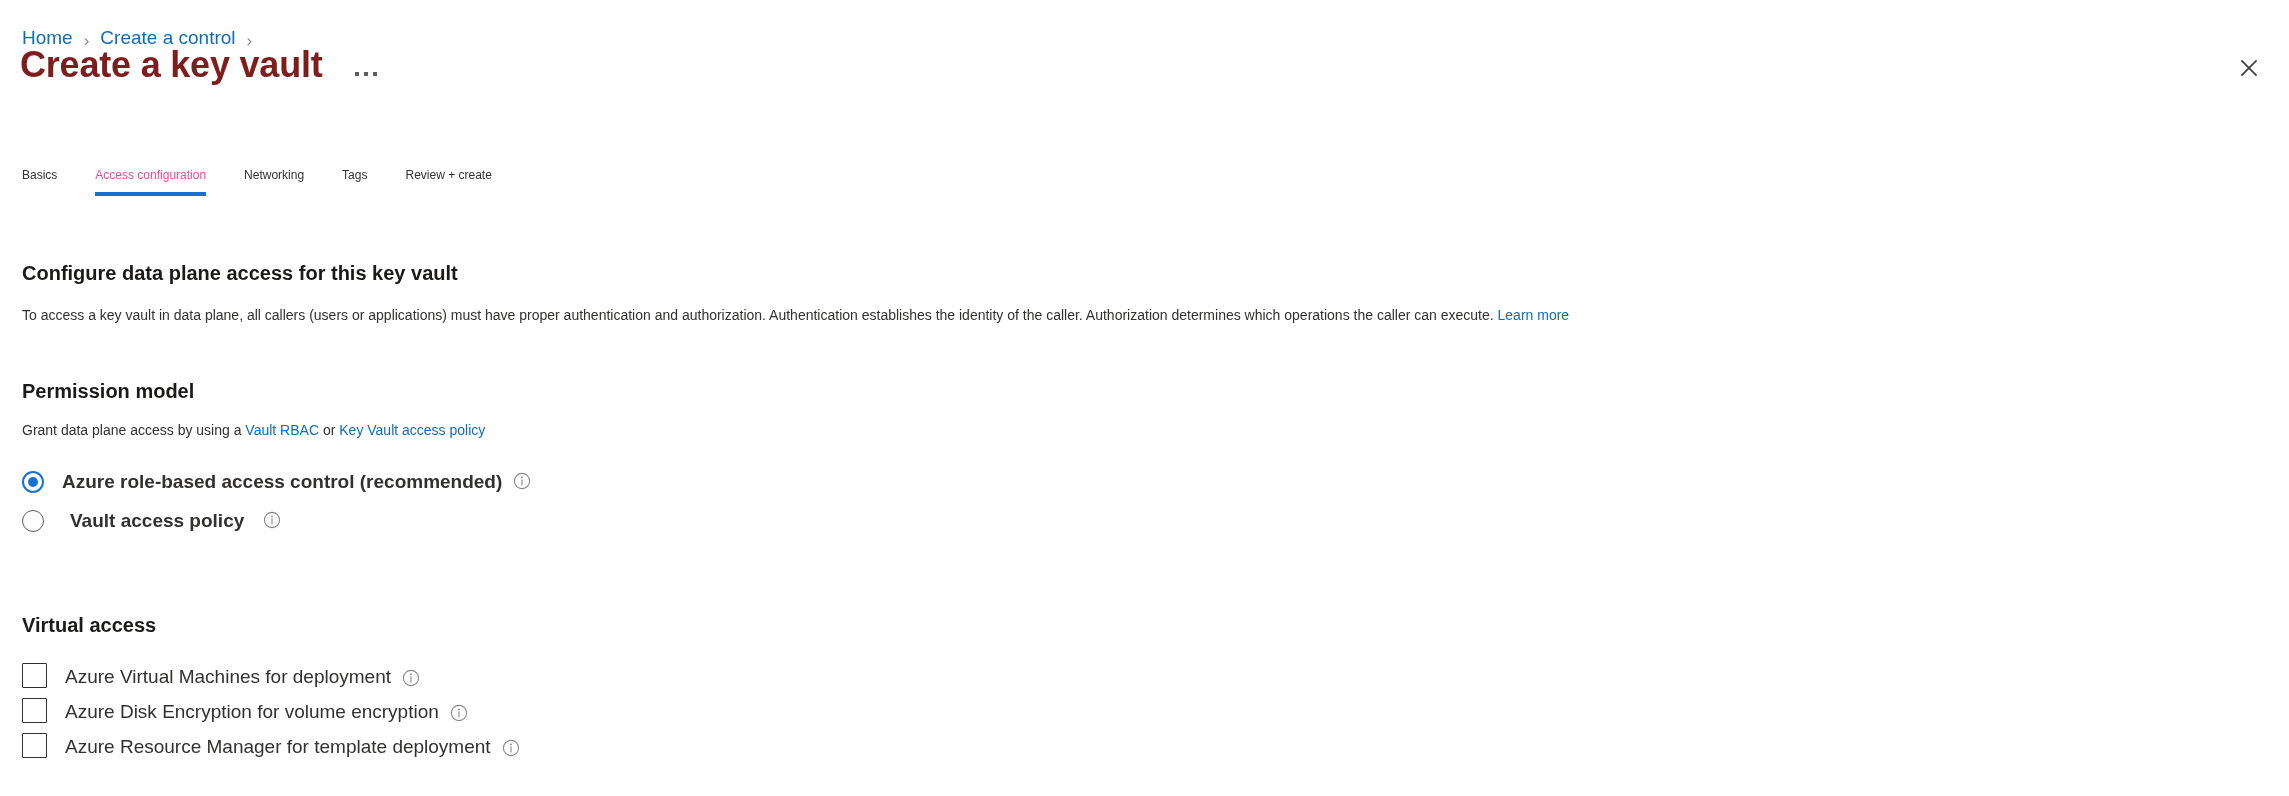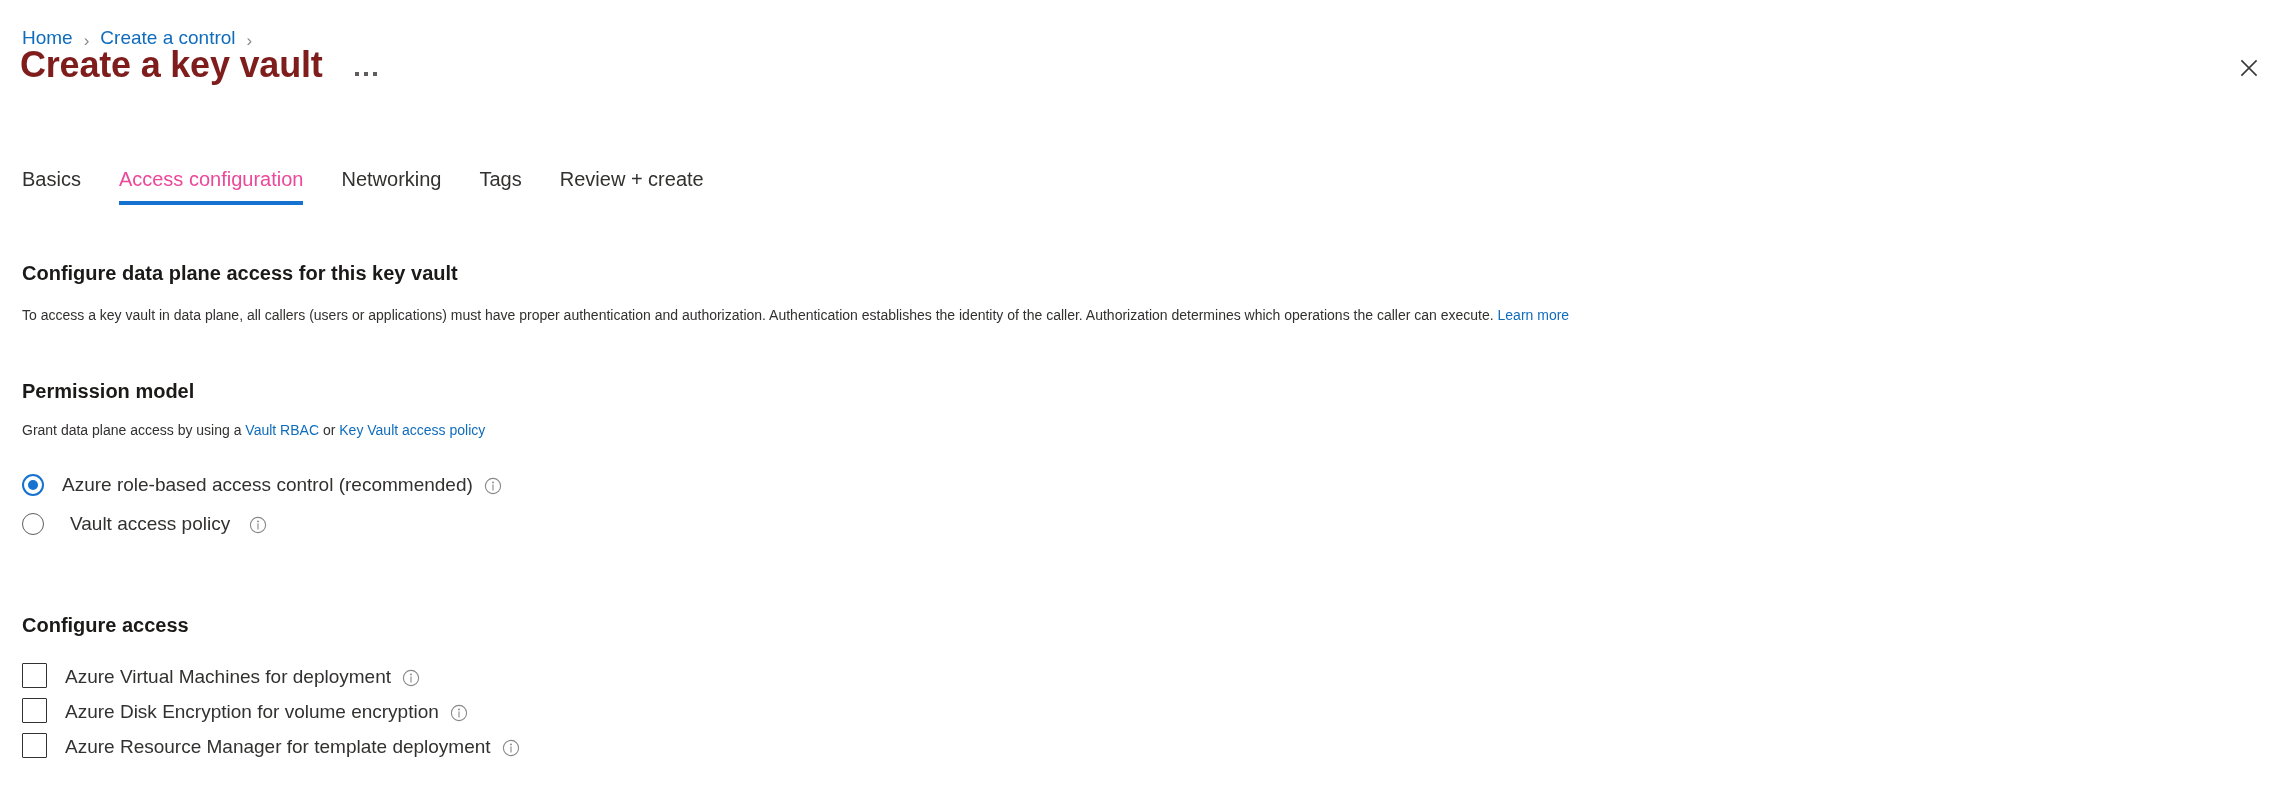--- a/index.html
+++ b/index.html
@@ -97,21 +97,21 @@
   .tabs {
     position: absolute;
     left: 22px;
     top: 164px;
     display: flex;
     align-items: flex-start;
     height: 50px;
   }
   .tab {
     position: relative;
-    font-size: 20px;
+    font-size: 12px;
     color: #323130;
     padding: 4px 0 14px 0;
     margin-right: 38px;
     cursor: pointer;
     white-space: nowrap;
   }
   .tab:last-child { margin-right: 0; }
   .tab.active {
     font-weight: normal;
     color: #ec4899;
@@ -164,24 +164,25 @@
     white-space: nowrap;
   }
 
   .radio-list {
     position: absolute;
     left: 0;
     top: 206px;
   }
   .radio-row {
     display: flex;
-    align-items: flex-end;
+    align-items: center;
     height: 28px;
     margin-bottom: 11px;
     cursor: pointer;
+    font-weight: bold;
   }
   .radio-row:last-child { margin-bottom: 0; gap: 8px; }
   .radio-outer {
     width: 22px;
     height: 22px;
     border-radius: 50%;
     border: 1.6px solid #605e5c;
     box-sizing: border-box;
     display: flex;
     align-items: center;
@@ -317,21 +318,21 @@
           <svg width="18" height="18" viewBox="0 0 18 18" aria-hidden="true">
             <circle cx="9" cy="9" r="7.6" fill="none" stroke="#8a8886" stroke-width="1.1"></circle>
             <circle cx="9" cy="5.4" r="0.95" fill="#8a8886"></circle>
             <path d="M9 7.8 v5.1" stroke="#8a8886" stroke-width="1.1" stroke-linecap="round"></path>
           </svg>
         </span>
       </div>
     </div>
 
     <div class="block-resource">
-      <h2 class="section-heading">Configure access</h2>
+      <h2 class="section-heading">Virtual access</h2>
     </div>
 
     <div class="check-list">
       <div class="check-row">
         <span class="check-box"></span>
         <span class="check-label">Azure Virtual Machines for deployment</span>
         <span class="info-icon">
           <svg width="18" height="18" viewBox="0 0 18 18" aria-hidden="true">
             <circle cx="9" cy="9" r="7.6" fill="none" stroke="#8a8886" stroke-width="1.1"></circle>
             <circle cx="9" cy="5.4" r="0.95" fill="#8a8886"></circle>

